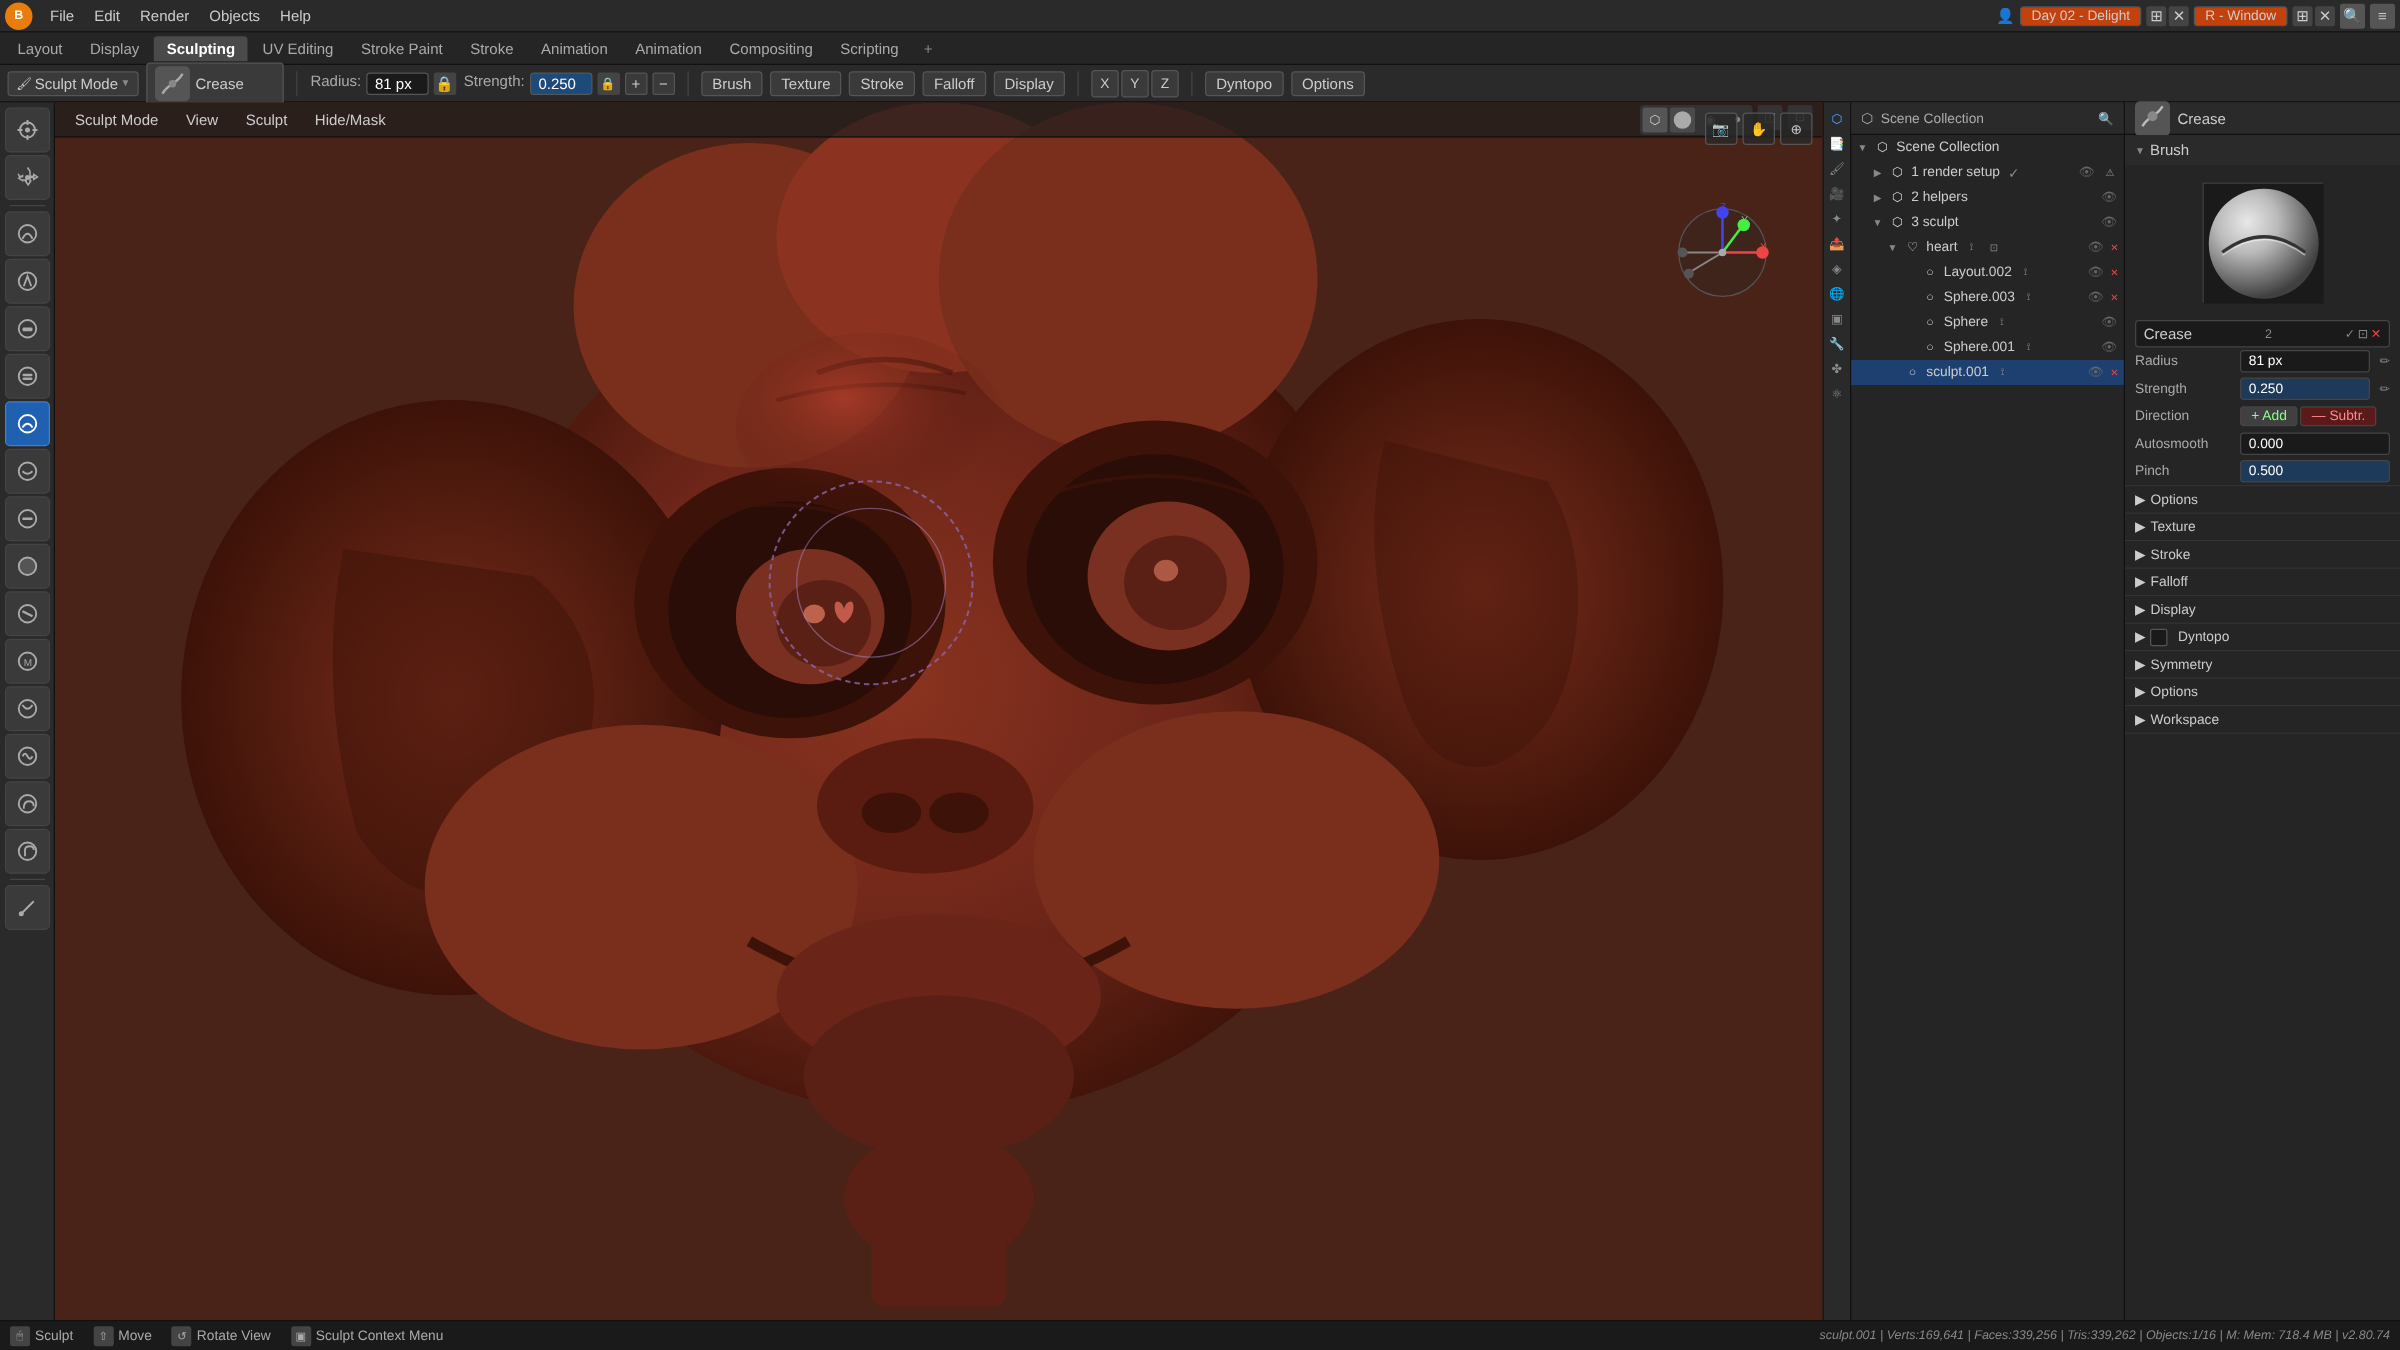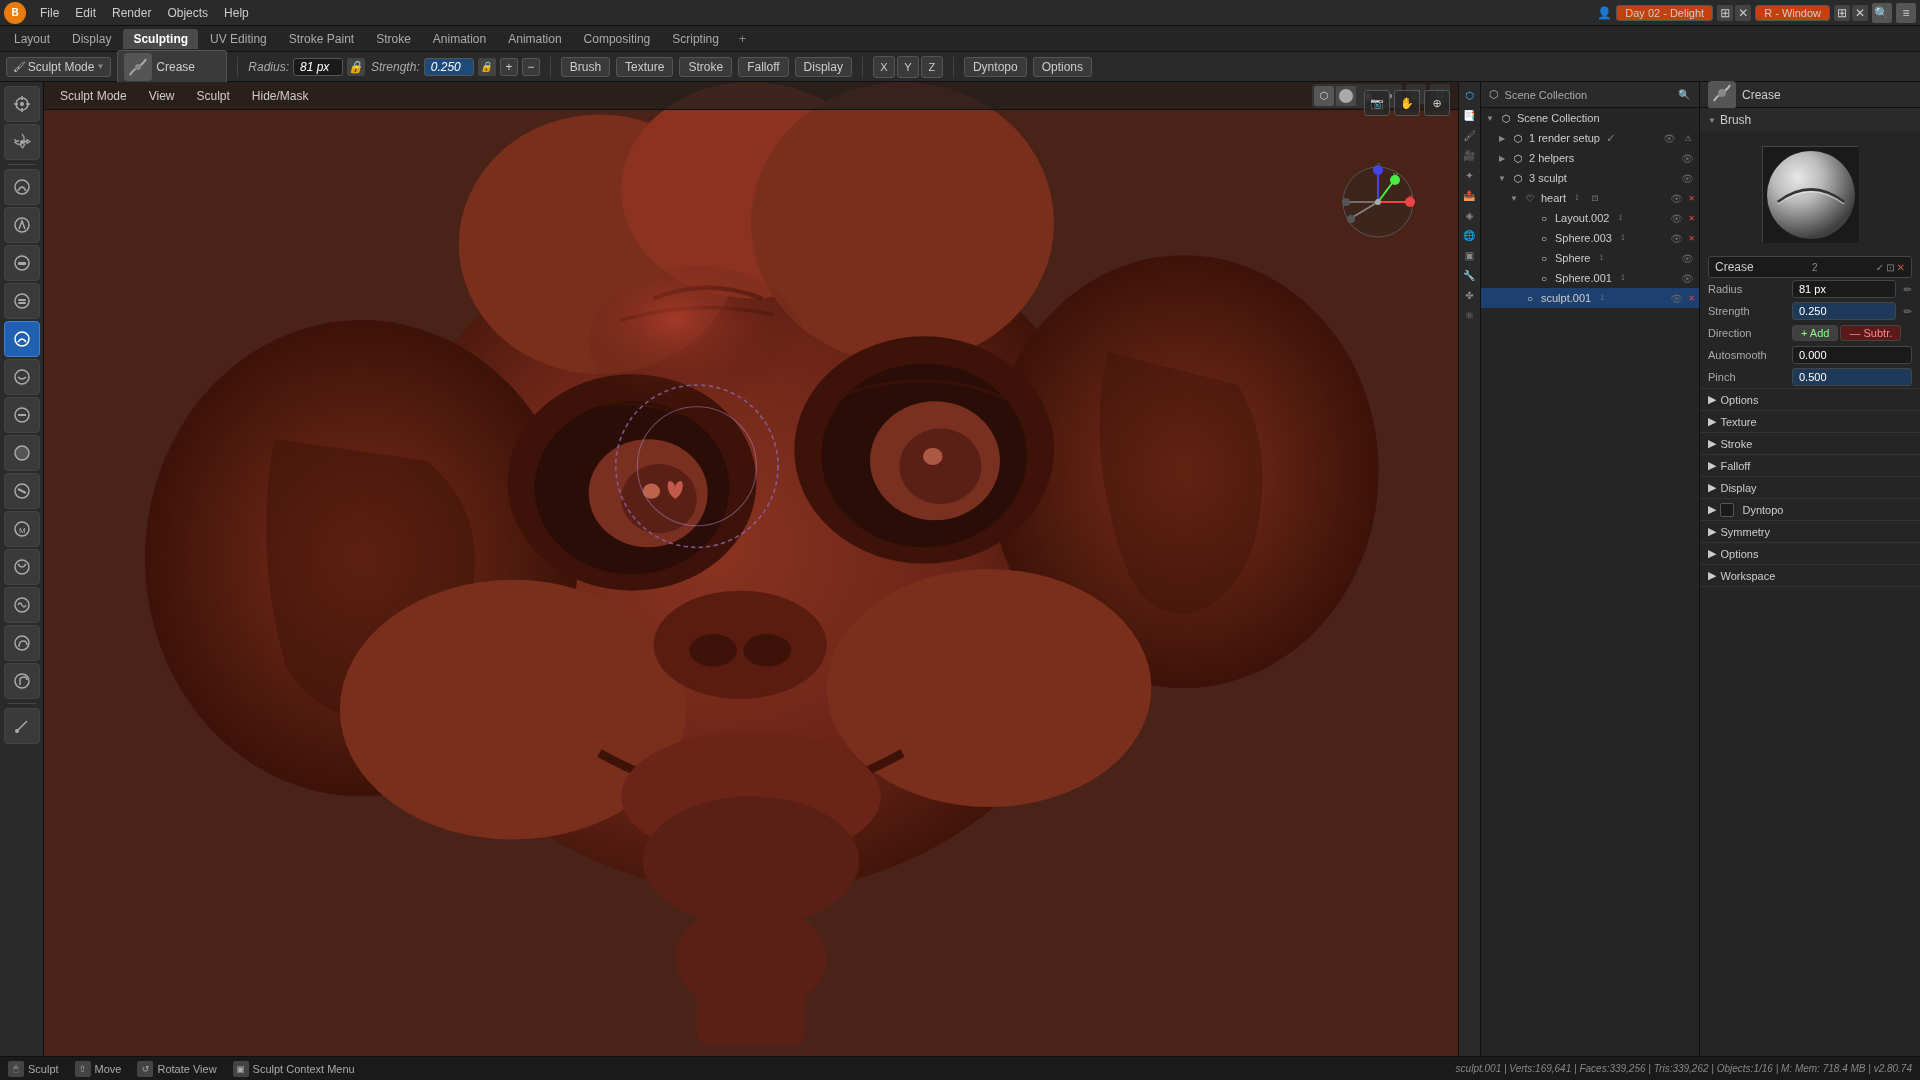--- a/index.html
+++ b/index.html
@@ -91,25 +91,24 @@
       height: 30px;
       background: #2a2a2a;
       display: flex;
       align-items: center;
       padding: 0 6px;
       gap: 6px;
       border-bottom: 1px solid #111;
     }
     .toolbar-item {
       display: flex;
-      align-items: center;
+      align-items: flex-start;
       gap: 4px;
       font-size: 12px;
       color: #ccc;
-      font-style: italic;
     }
     .toolbar-label {
       color: #aaa;
       font-size: 12px;
     }
     .toolbar-value-box {
       background: #1a1a1a;
       border: 1px solid #555;
       border-radius: 3px;
       padding: 1px 6px;

